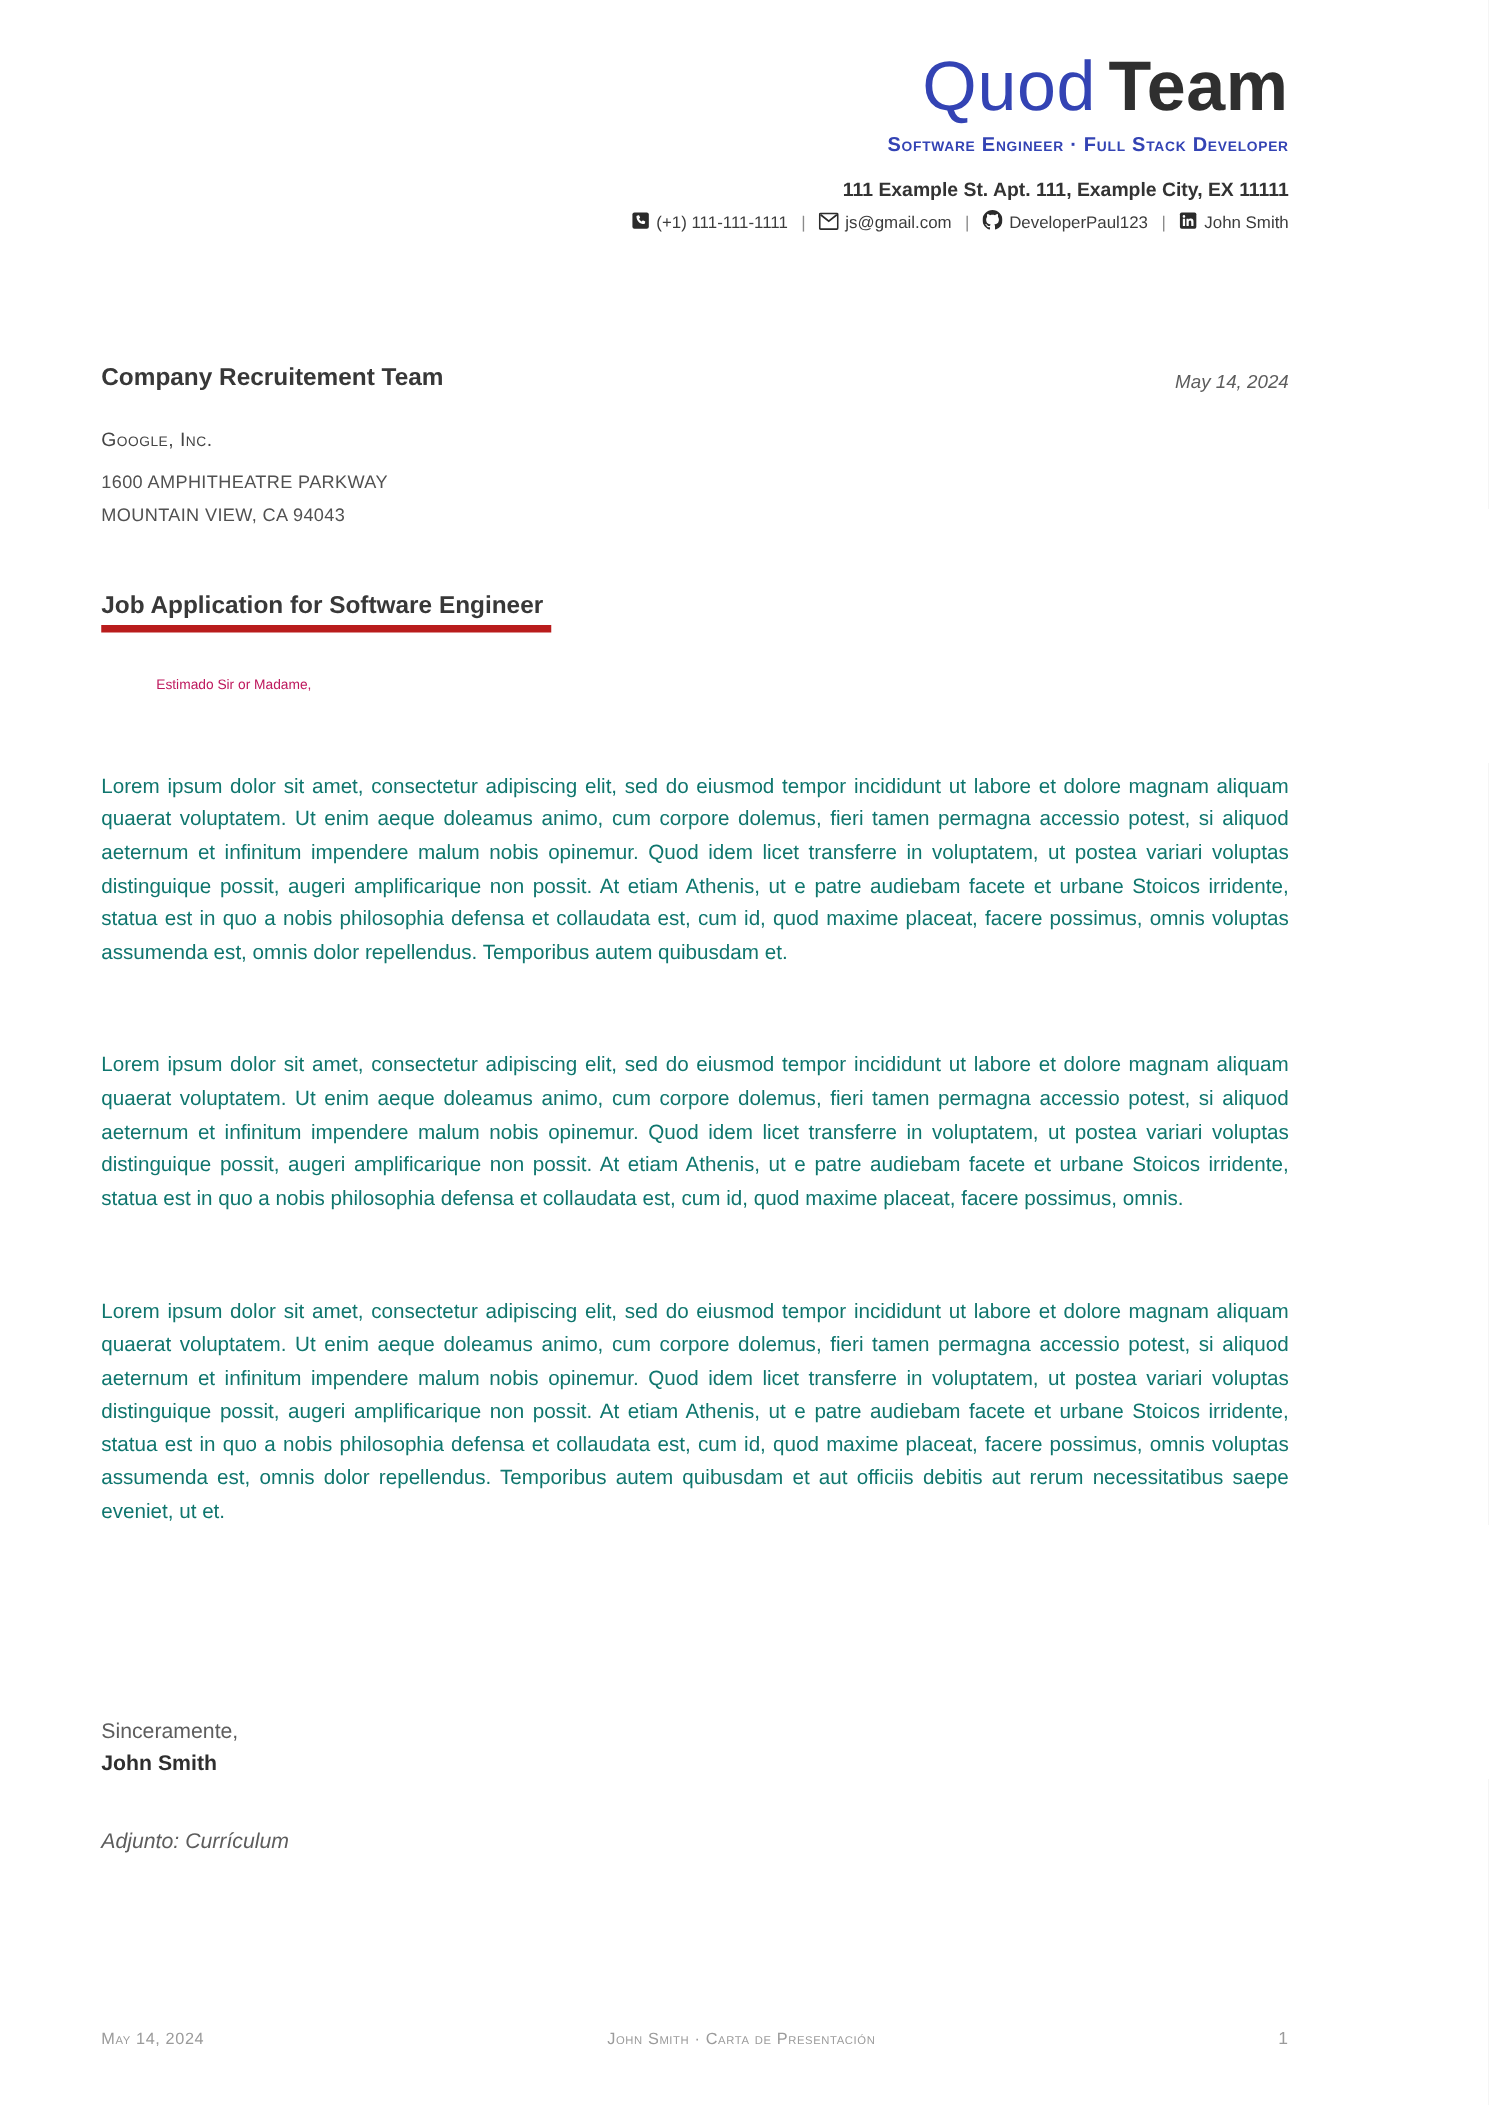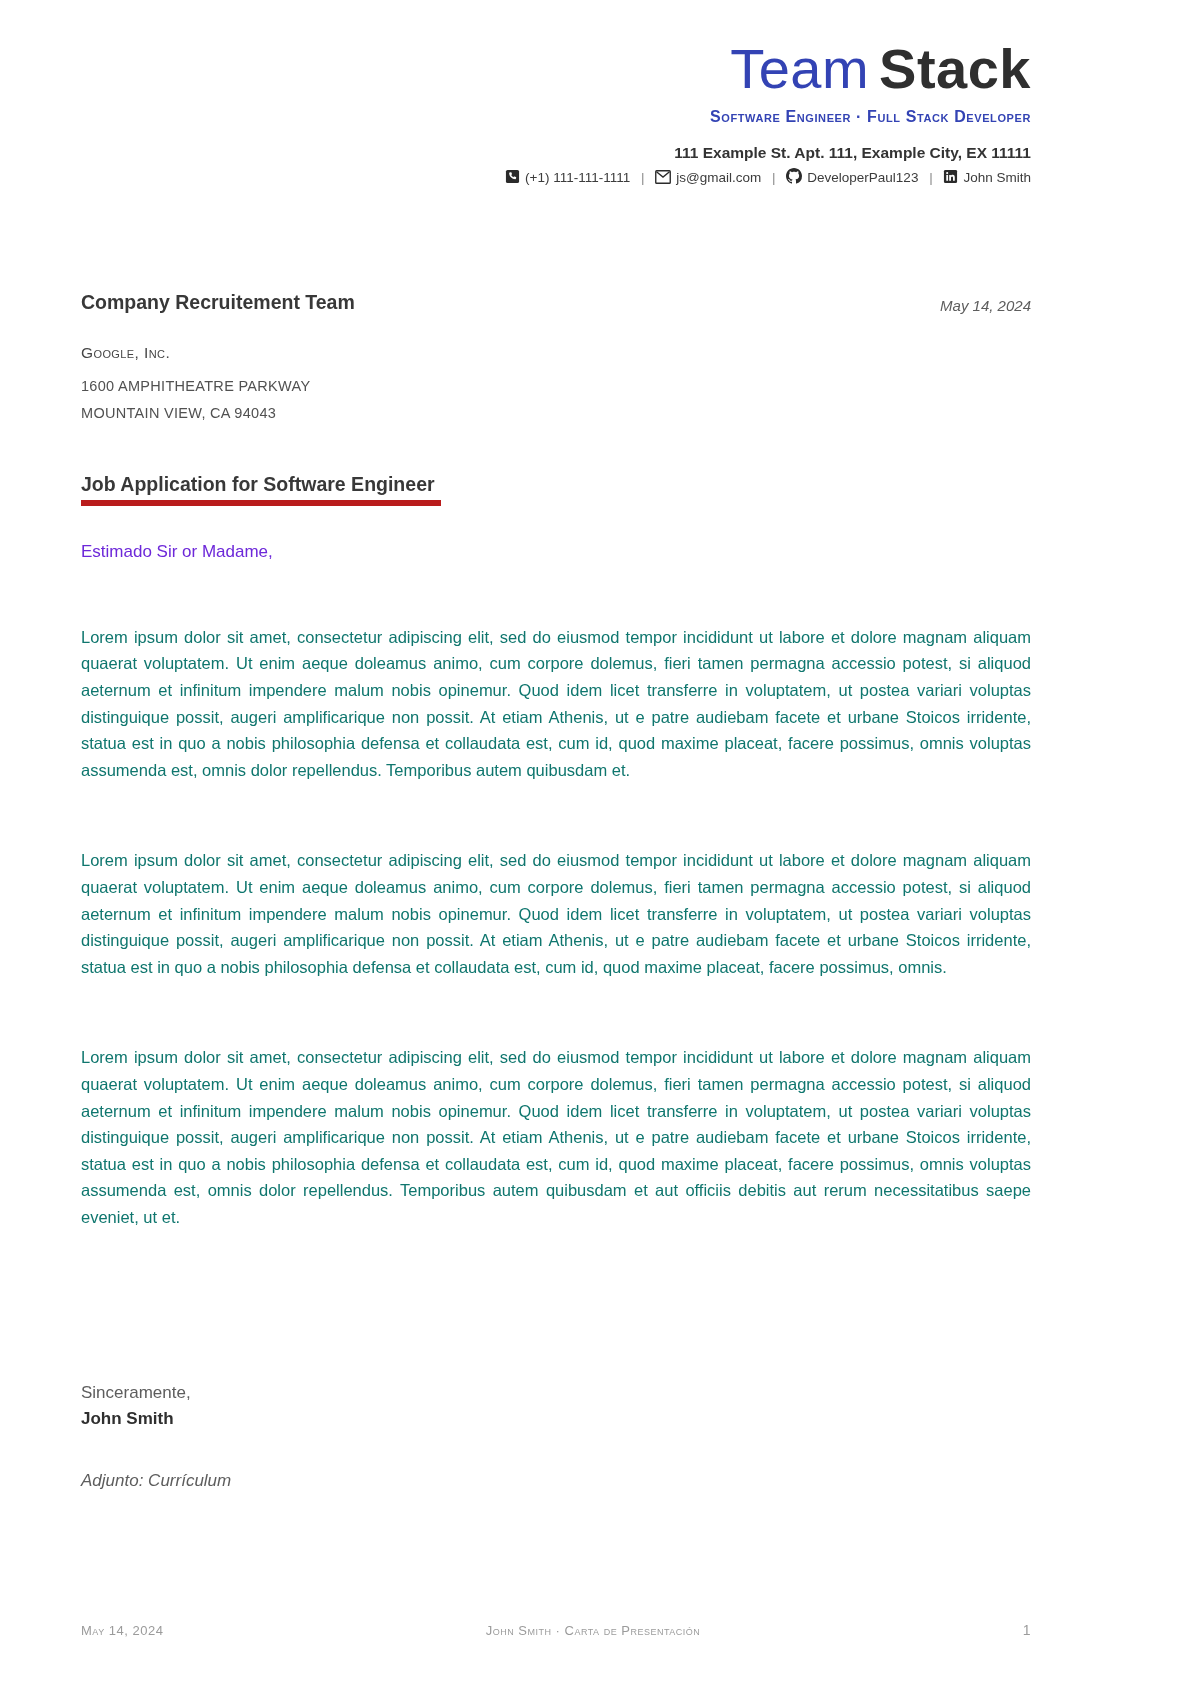--- a/index.html
+++ b/index.html
@@ -32,21 +32,21 @@
   .letter-date{font-size:15px;font-style:italic;color:#5d5d5d;}
   .org-block{margin-top:30px;color:#4c4c4c;}
   .org-name{font-size:15.5px;font-variant:small-caps;letter-spacing:0.4px;color:#454545;}
   .org-addr{margin-top:11px;font-size:14.5px;letter-spacing:0.3px;line-height:27px;color:#515151;}
   
   .subject{
     margin-top:46px;display:inline-block;
     font-size:19.5px;font-weight:700;color:#383838;
     border-bottom:6px solid #b91c1c;padding:0 6px 4px 0;
   }
-  .greeting{margin-top:36px;font-size:17px;color:#6d28d9;font-weight:300;}
+  .greeting{margin-top:36px;font-size:11px;color:#be185d;font-weight:300;margin-left:44px;}
   
   .body-text{margin-top:62px;}
   .body-text p{
     margin:0 0 64px 0;
     font-size:16.5px;line-height:26.6px;
     color:#0f766e;font-weight:300;
     text-align:justify;
   }
   
   .closing{margin-top:150px;font-size:17px;line-height:26px;}
@@ -62,21 +62,21 @@
   }
   .footer .page-num{font-variant:normal;font-size:14px;}
 </style>
 </head>
 <body>
 
 <div class="page">
 
   <div class="header">
     <div class="name">
-      <span class="first">Team</span><span class="last">Stack</span>
+      <span class="first">Quod</span><span class="last">Team</span>
     </div>
     <div class="subtitle">Software Engineer · Full Stack Developer</div>
     <div class="addr-line">111 Example St. Apt. 111, Example City, EX 11111</div>
     <div class="contact-line">
       <span class="cicon">
         <svg width="15" height="15" viewBox="0 0 448 512">
             <rect x="0" y="32" width="448" height="448" rx="56" fill="#2b2b2b"></rect>
             <g transform="translate(110,110) scale(0.47)">
               <path fill="#ffffff" d="M164.9 24.6c-7.7-18.6-28-28.5-47.4-23.2l-88 24C12.1 30.2 0 46 0 64c0 247.4 200.6 448 448 448 18 0 33.8-12.1 38.6-29.5l24-88c5.3-19.4-4.6-39.7-23.2-47.4l-96-40c-16.3-6.8-35.2-2.1-46.3 11.6L304.7 368C234.3 334.7 177.3 277.7 144 207.3L193.3 167c13.7-11.2 18.4-30 11.6-46.3l-40-96z"></path>
             </g>

